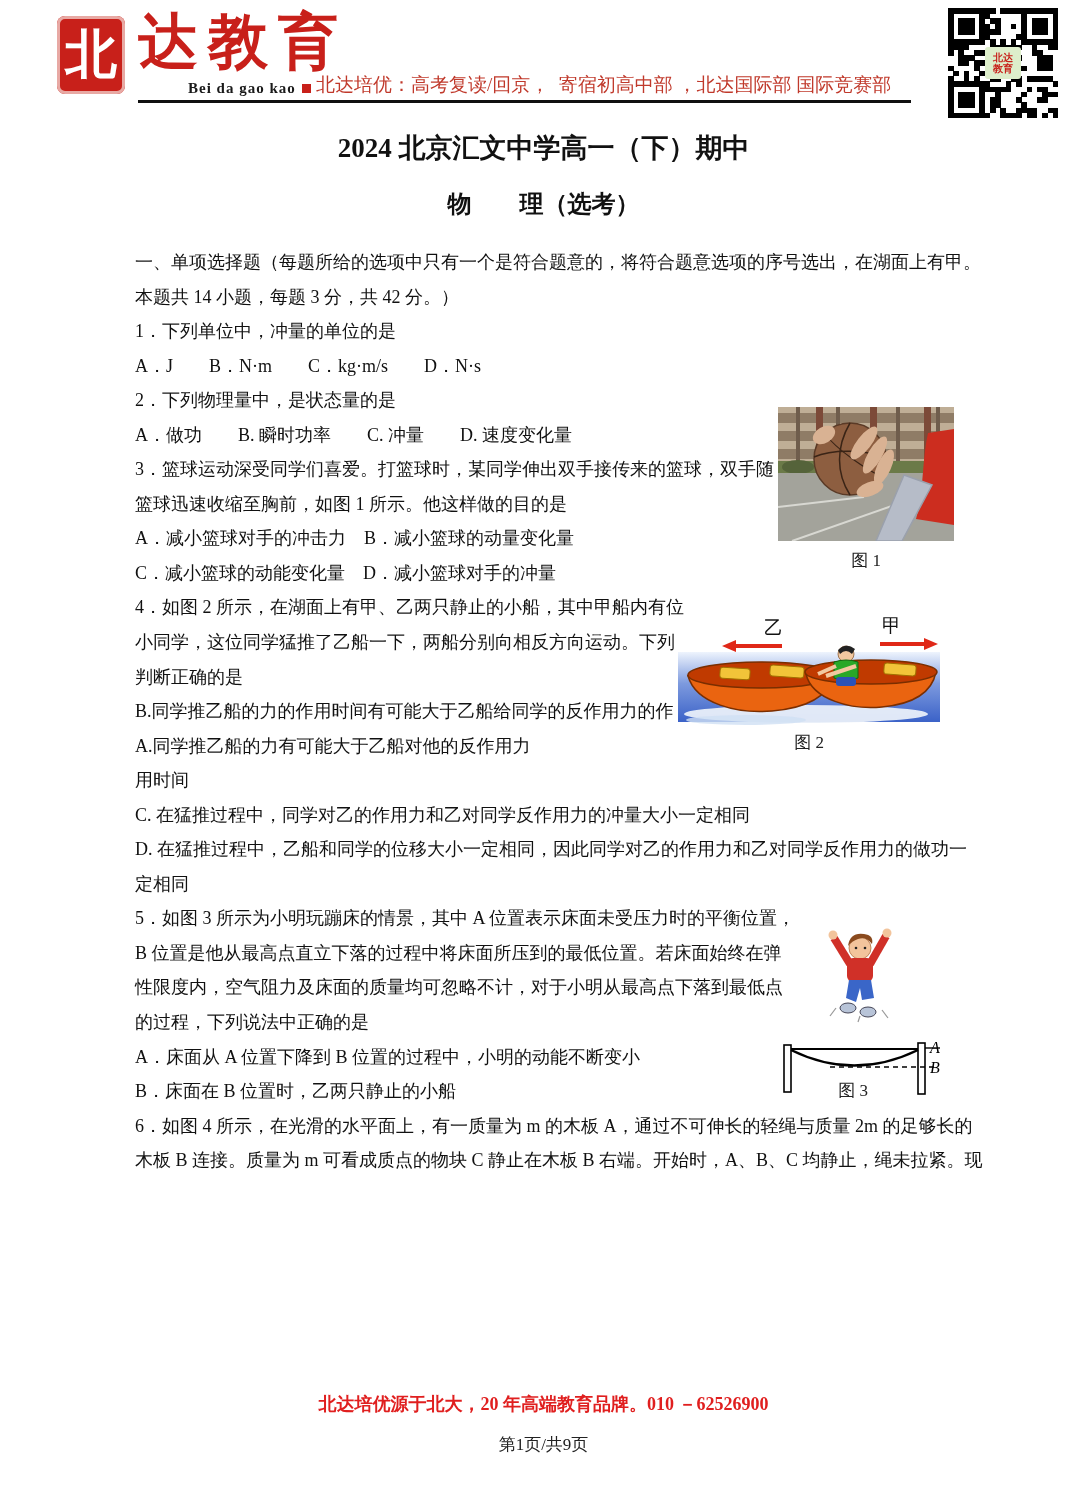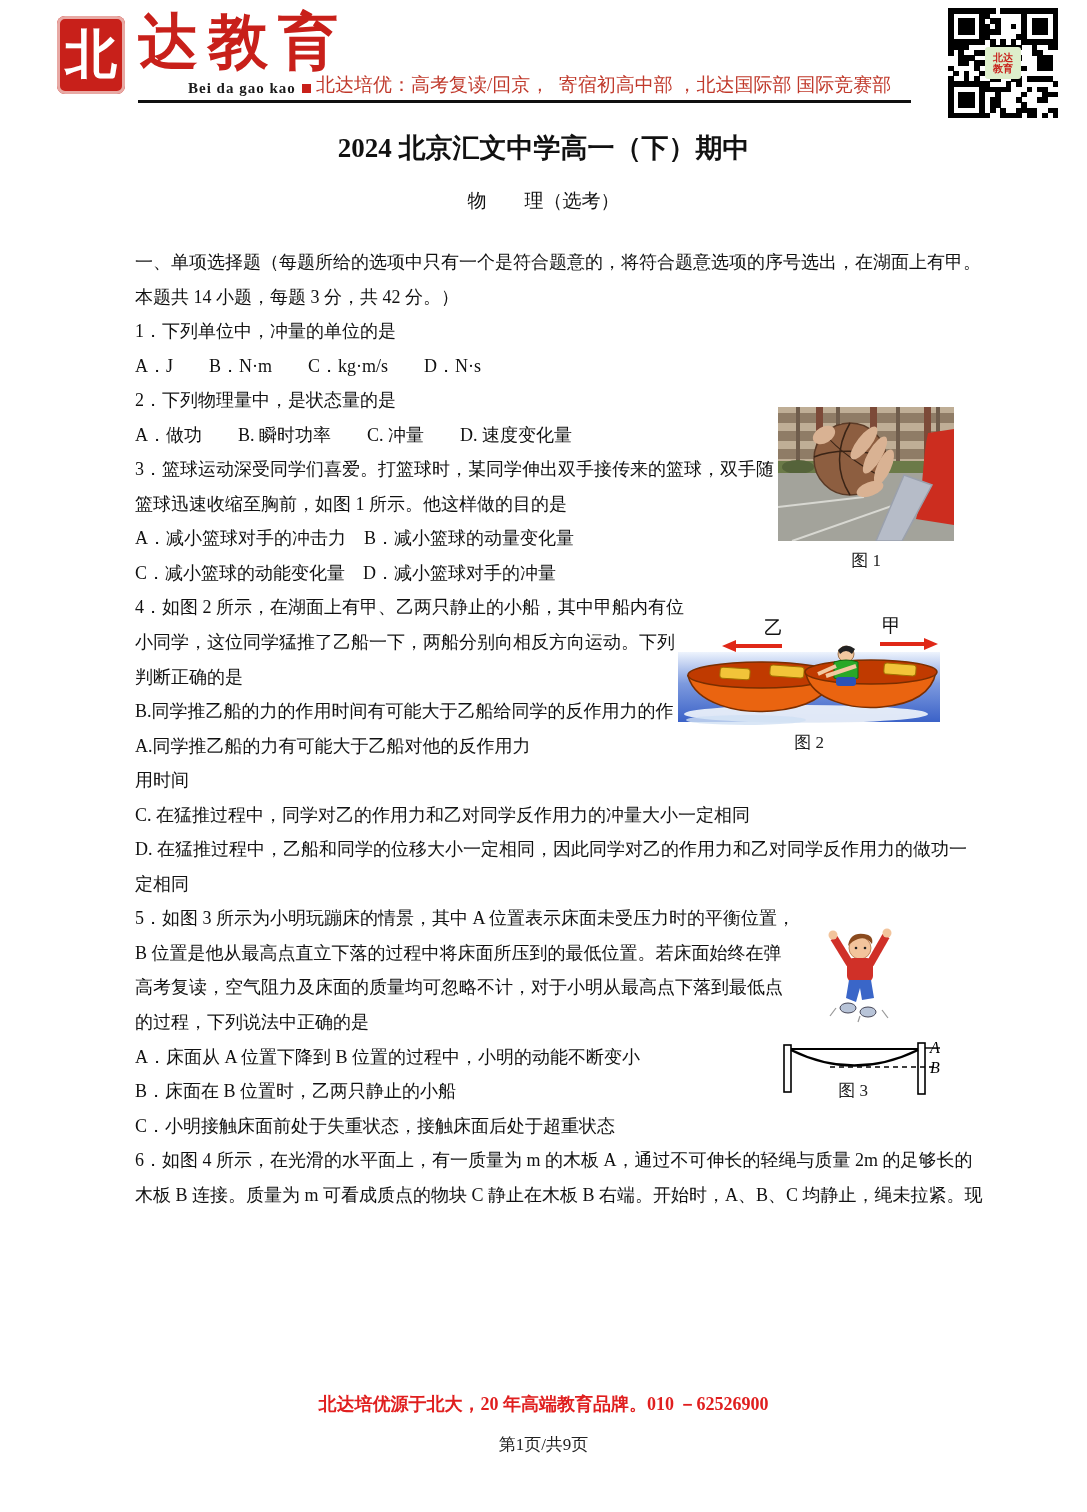--- a/index.html
+++ b/index.html
@@ -16,21 +16,21 @@
   .logo-sub .sq{display:inline-block;width:9px;height:9px;background:#c8201a;margin-left:6px;}
   .tagline{position:absolute;left:316px;top:72px;font-size:19px;color:#c0392b;white-space:pre;}
   .rule{position:absolute;left:138px;top:100px;width:773px;height:3px;background:#101010;}
   .qr{position:absolute;left:948px;top:8px;width:110px;height:110px;background:#fff;}
   .qr-label{position:absolute;left:37px;top:39px;width:36px;height:32px;background:#ddeecb;
             border-radius:3px;display:flex;flex-direction:column;align-items:center;justify-content:center;
             font-size:10px;font-weight:bold;color:#c8201a;line-height:1.1;z-index:2;}
 
   
   .title1{position:absolute;left:0;top:130px;width:100%;text-align:center;font-size:27px;font-weight:bold;white-space:pre;}
-  .title2{position:absolute;left:0;top:188px;width:100%;text-align:center;font-size:19px;font-weight:normal;white-space:pre;}
+  .title2{position:absolute;left:0;top:188px;width:100%;text-align:center;font-size:24px;font-weight:bold;white-space:pre;}
 
   
   .lines{position:absolute;left:135px;top:245px;width:910px;}
   .tline{height:34.55px;line-height:34.55px;font-size:18px;white-space:pre;}
 
   
   .fig{position:absolute;}
   .fig-caption{position:absolute;font-size:17px;color:#222;text-align:center;}
 
   
@@ -309,25 +309,24 @@
       <div class="tline">小同学，这位同学猛推了乙船一下，两船分别向相反方向运动。下列</div>
       <div class="tline">判断正确的是</div>
       <div class="tline">B.同学推乙船的力的作用时间有可能大于乙船给同学的反作用力的作</div>
       <div class="tline">A.同学推乙船的力有可能大于乙船对他的反作用力</div>
       <div class="tline">用时间</div>
       <div class="tline">C. 在猛推过程中，同学对乙的作用力和乙对同学反作用力的冲量大小一定相同</div>
       <div class="tline">D. 在猛推过程中，乙船和同学的位移大小一定相同，因此同学对乙的作用力和乙对同学反作用力的做功一</div>
       <div class="tline">定相同</div>
       <div class="tline">5．如图 3 所示为小明玩蹦床的情景，其中 A 位置表示床面未受压力时的平衡位置，</div>
       <div class="tline">B 位置是他从最高点直立下落的过程中将床面所压到的最低位置。若床面始终在弹</div>
-      <div class="tline">高考复读，空气阻力及床面的质量均可忽略不计，对于小明从最高点下落到最低点</div>
+      <div class="tline">性限度内，空气阻力及床面的质量均可忽略不计，对于小明从最高点下落到最低点</div>
       <div class="tline">的过程，下列说法中正确的是</div>
       <div class="tline">A．床面从 A 位置下降到 B 位置的过程中，小明的动能不断变小</div>
       <div class="tline">B．床面在 B 位置时，乙两只静止的小船</div>
-      <div class="tline">C．小明接触床面前处于失重状态，接触床面后处于超重状态</div>
       <div class="tline">6．如图 4 所示，在光滑的水平面上，有一质量为 m 的木板 A，通过不可伸长的轻绳与质量 2m 的足够长的</div>
       <div class="tline">木板 B 连接。质量为 m 可看成质点的物块 C 静止在木板 B 右端。开始时，A、B、C 均静止，绳未拉紧。现</div>
     </div>
 
   <div class="fig" style="left:778px;top:407px;">
     <svg width="176" height="134" viewBox="0 0 176 134">
       <rect x="0" y="0" width="176" height="134" fill="#c9c2b2"></rect>
 
       <rect x="0" y="0" width="176" height="60" fill="#bfae96"></rect>
       <g fill="#8f7c66">

